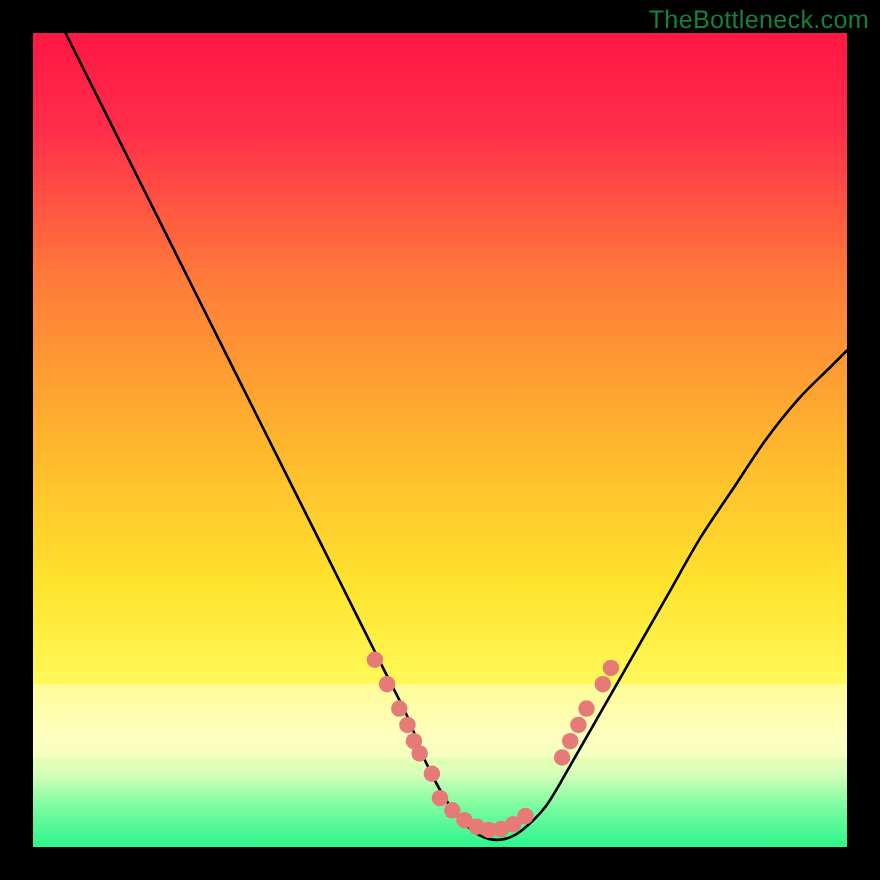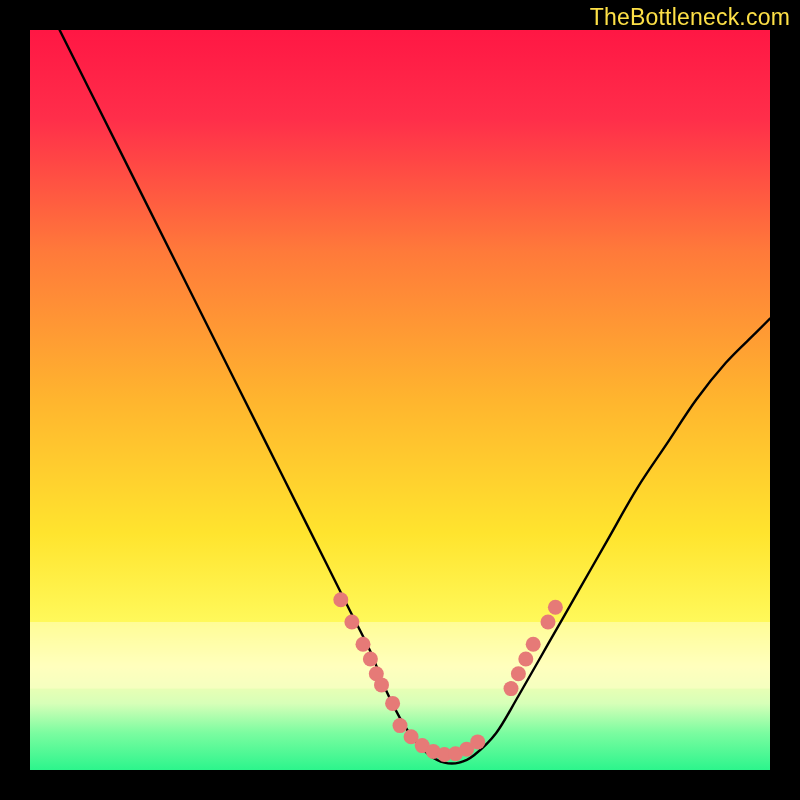--- a/index.html
+++ b/index.html
@@ -24,21 +24,21 @@
     top: 30px;
     left: 30px;
     width: 740px;
     height: 740px;
     overflow: hidden;
   }
   .watermark {
     position: absolute;
     top: 4px;
     right: 10px;
-    color: #fde047;
+    color: #15803d;
     font-size: 23px;
     font-weight: 500;
     letter-spacing: 0.2px;
     z-index: 10;
   }
   svg {
     display: block;
   }
 </style>
 </head>

